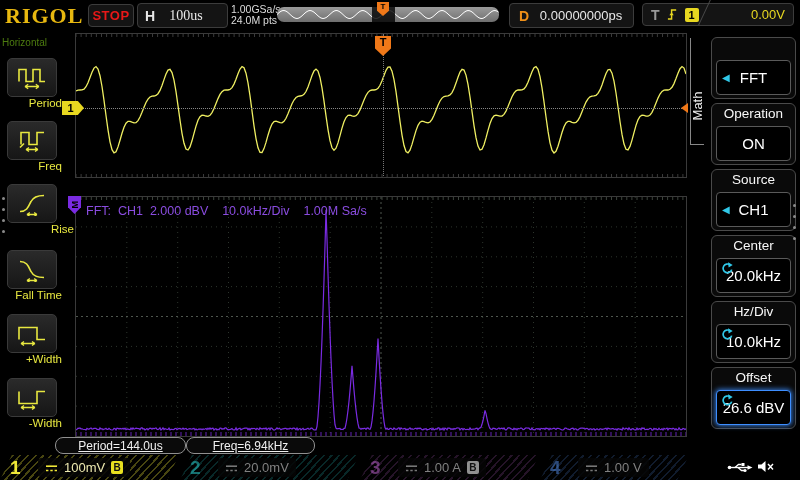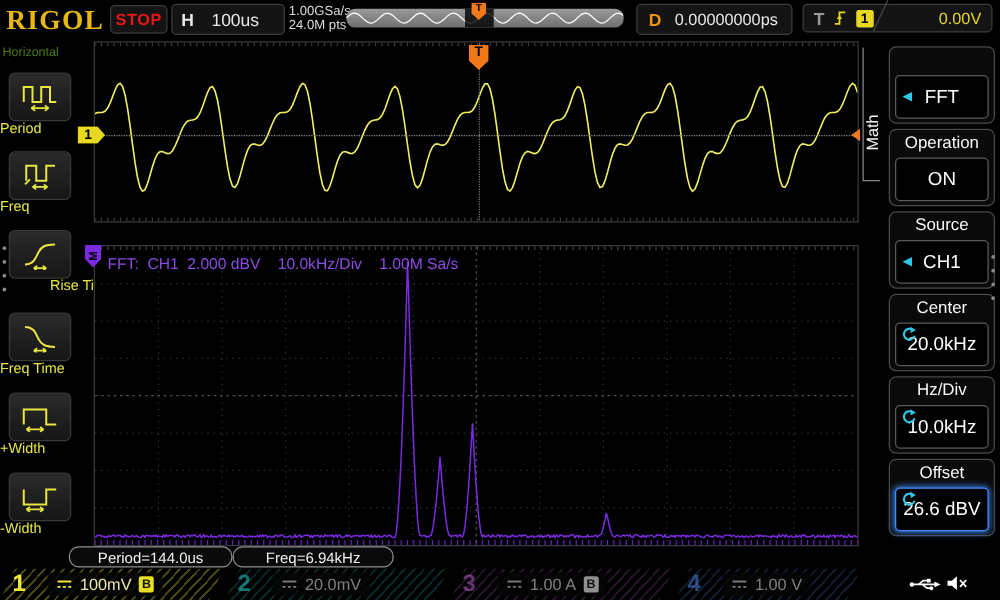--- a/index.html
+++ b/index.html
@@ -8,38 +8,38 @@
   .abs{position:absolute;}
   
   #logo{left:5px;top:3px;font-family:"Liberation Serif","DejaVu Serif",serif;
         font-weight:bold;font-size:22px;color:#e8b810;letter-spacing:1px;text-align:right;}
   .tb-box{background:#141414;border:1px solid #3c3c3c;border-radius:4px;height:23px;
           display:flex;align-items:center;}
   #stop-btn{left:88px;top:4px;width:44px;height:21px;justify-content:center;
             color:#e81818;font-weight:bold;font-size:13px;letter-spacing:.5px;}
   #h-box{left:137px;top:3px;width:89px;}
   #h-box .hl{font-weight:bold;font-size:14px;margin-left:7px;}
-  #h-box .hv{font-size:14px;margin-left:14px;}
+  #h-box .hv{font-size:14px;margin-left:14px;font-family:Liberation Serif, serif;}
   #rate{left:231px;top:4px;font-size:10.5px;line-height:11px;color:#ddd;}
   #strip{left:277px;top:7px;width:222px;height:15px;background:linear-gradient(#9a9a9a,#6f6f6f);
          border-radius:7px;overflow:hidden;}
   #strip-window{position:absolute;left:95px;top:0;width:23px;height:15px;background:rgba(0,0,0,.8);}
   #d-box{left:509px;top:3px;width:123px;}
   #d-box .dl{color:#f09018;font-weight:bold;font-size:14px;margin-left:9px;}
   #d-box .dv{font-size:13px;margin:0 auto;}
   #t-box{left:642px;top:3px;width:152px;padding:0 8px;box-sizing:border-box;gap:7px;}
   #t-box .tl{color:#9a9a9a;font-weight:bold;font-size:14px;}
   #t-box .src{background:#e8d820;color:#000;font-weight:bold;font-size:11px;width:14px;height:14px;
               border-radius:2px;display:flex;align-items:center;justify-content:center;}
   #t-box .lvl{color:#e8d820;font-size:13px;margin-left:auto;}
   
   #lsb-title{left:2px;top:37px;font-size:10px;color:#4d7c0f;}
   .meas-btn{position:absolute;left:7px;width:48px;height:37px;background:linear-gradient(#2a2a2a,#161616);
             border:1px solid #3a3a3a;border-radius:5px;display:flex;align-items:center;justify-content:center;}
-  .meas-lbl{position:absolute;left:0;width:62px;text-align:left;font-size:11.5px;color:#e8e840;}
+  .meas-lbl{position:absolute;left:0;width:62px;text-align:right;font-size:11.5px;color:#e8e840;}
   .side-dot{position:absolute;width:3px;height:3px;border-radius:50%;background:#8a8a8a;}
   
   .win{border:1px solid #3a3a3a;box-sizing:border-box;background:#000;}
   #analog-win{left:75px;top:33px;width:612px;height:145px;}
   #fft-win{left:75px;top:196px;width:612px;height:241px;}
   #trig-vline{left:383px;top:34px;width:0;height:142px;border-left:1px dotted #777;}
   #lvl-hline{left:76px;top:108px;width:610px;height:0;border-top:1px dotted #888;}
   #ch1-tag{left:62px;top:101px;width:22px;height:14px;background:#e8d820;color:#000;
            font-size:11px;font-weight:bold;display:flex;align-items:center;justify-content:center;
            clip-path:polygon(0 0,72% 0,100% 50%,72% 100%,0 100%);padding-right:5px;box-sizing:border-box;}
@@ -47,21 +47,21 @@
              border-bottom:5px solid transparent;border-right:7px solid #f07818;}
   .pin{background:#f07818;color:#000;font-weight:bold;text-align:center;
        clip-path:polygon(0 0,100% 0,100% 62%,50% 100%,0 62%);}
   #trig-pin{left:375px;top:36px;width:16px;height:20px;font-size:11px;line-height:13px;}
   #strip-pin{left:377px;top:2px;width:12px;height:14px;font-size:8px;line-height:9px;}
   #math-pin{left:68px;top:196px;width:13px;height:18px;background:#7a2be2;color:#000;
             clip-path:polygon(0 0,100% 0,100% 62%,50% 100%,0 62%);}
   #math-pin span{display:block;transform:rotate(-90deg);font-size:9px;font-weight:bold;line-height:12px;}
   #fft-header{left:86px;top:204px;font-size:12.5px;color:#8a4ce0;white-space:pre;}
   .badge{top:437px;height:17px;background:#0a0a0a;border:1px solid #909090;border-radius:8px;
-         box-sizing:border-box;font-size:12px;color:#f0f0f0;display:flex;align-items:center;justify-content:center;}
+         box-sizing:border-box;font-size:12px;color:#f0f0f0;display:flex;align-items:center;justify-content:center;text-decoration:underline;}
   #badge-period{left:55px;width:131px;}
   #badge-freq{left:186px;width:129px;}
   
   #math-tab{left:677px;top:99px;width:40px;height:14px;transform:rotate(-90deg);
             font-size:13px;color:#f0f0f0;text-align:center;}
   #tab-line-v{left:690px;top:38px;width:1px;height:106px;background:#888;}
   #tab-line-h{left:690px;top:144px;width:14px;height:1px;background:#888;}
   .menu-item{position:absolute;left:711px;width:85px;height:62px;background:#0a0a0a;
              border:1px solid #4a4a4a;border-radius:6px;box-sizing:border-box;}
   .menu-title{height:20px;text-align:center;font-size:13.5px;color:#f8f8f8;line-height:20px;}
@@ -143,21 +143,21 @@
           <path d="M10 23 H20 M10 23 l2.8 -2 M10 23 l2.8 2 M20 23 l-2.8 -2 M20 23 l-2.8 2" fill="none" stroke="#e8e840" stroke-width="1.3"></path>
         </svg>
       </div>
       <div class="meas-lbl" style="top: 223px; padding-left: 40px;">Rise Time</div>
       <div class="meas-btn" style="top: 250px;">
         <svg width="30" height="25" viewBox="0 0 30 24">
           <path d="M3 4 C11 4 12 11 14 14 C16 18 19 20 27 20" fill="none" stroke="#e8e840" stroke-width="1.6"></path>
           <path d="M10 23 H20 M10 23 l2.8 -2 M10 23 l2.8 2 M20 23 l-2.8 -2 M20 23 l-2.8 2" fill="none" stroke="#e8e840" stroke-width="1.3"></path>
         </svg>
       </div>
-      <div class="meas-lbl" style="top: 289px;">Freq Time</div>
+      <div class="meas-lbl" style="top: 289px;">Fall Time</div>
       <div class="meas-btn" style="top: 314px;">
         <svg width="30" height="25" viewBox="0 0 30 24">
           <path d="M2 18 V6 H20 V18 H28" fill="none" stroke="#e8e840" stroke-width="1.6"></path>
           <path d="M4 22 H18 M4 22 l3 -2 M4 22 l3 2 M18 22 l-3 -2 M18 22 l-3 2" fill="none" stroke="#e8e840" stroke-width="1.3"></path>
         </svg>
       </div>
       <div class="meas-lbl" style="top: 353px;">+Width</div>
       <div class="meas-btn" style="top: 378px;">
         <svg width="30" height="25" viewBox="0 0 30 24">
           <path d="M2 6 V18 H20 V6 H28" fill="none" stroke="#e8e840" stroke-width="1.6"></path>

